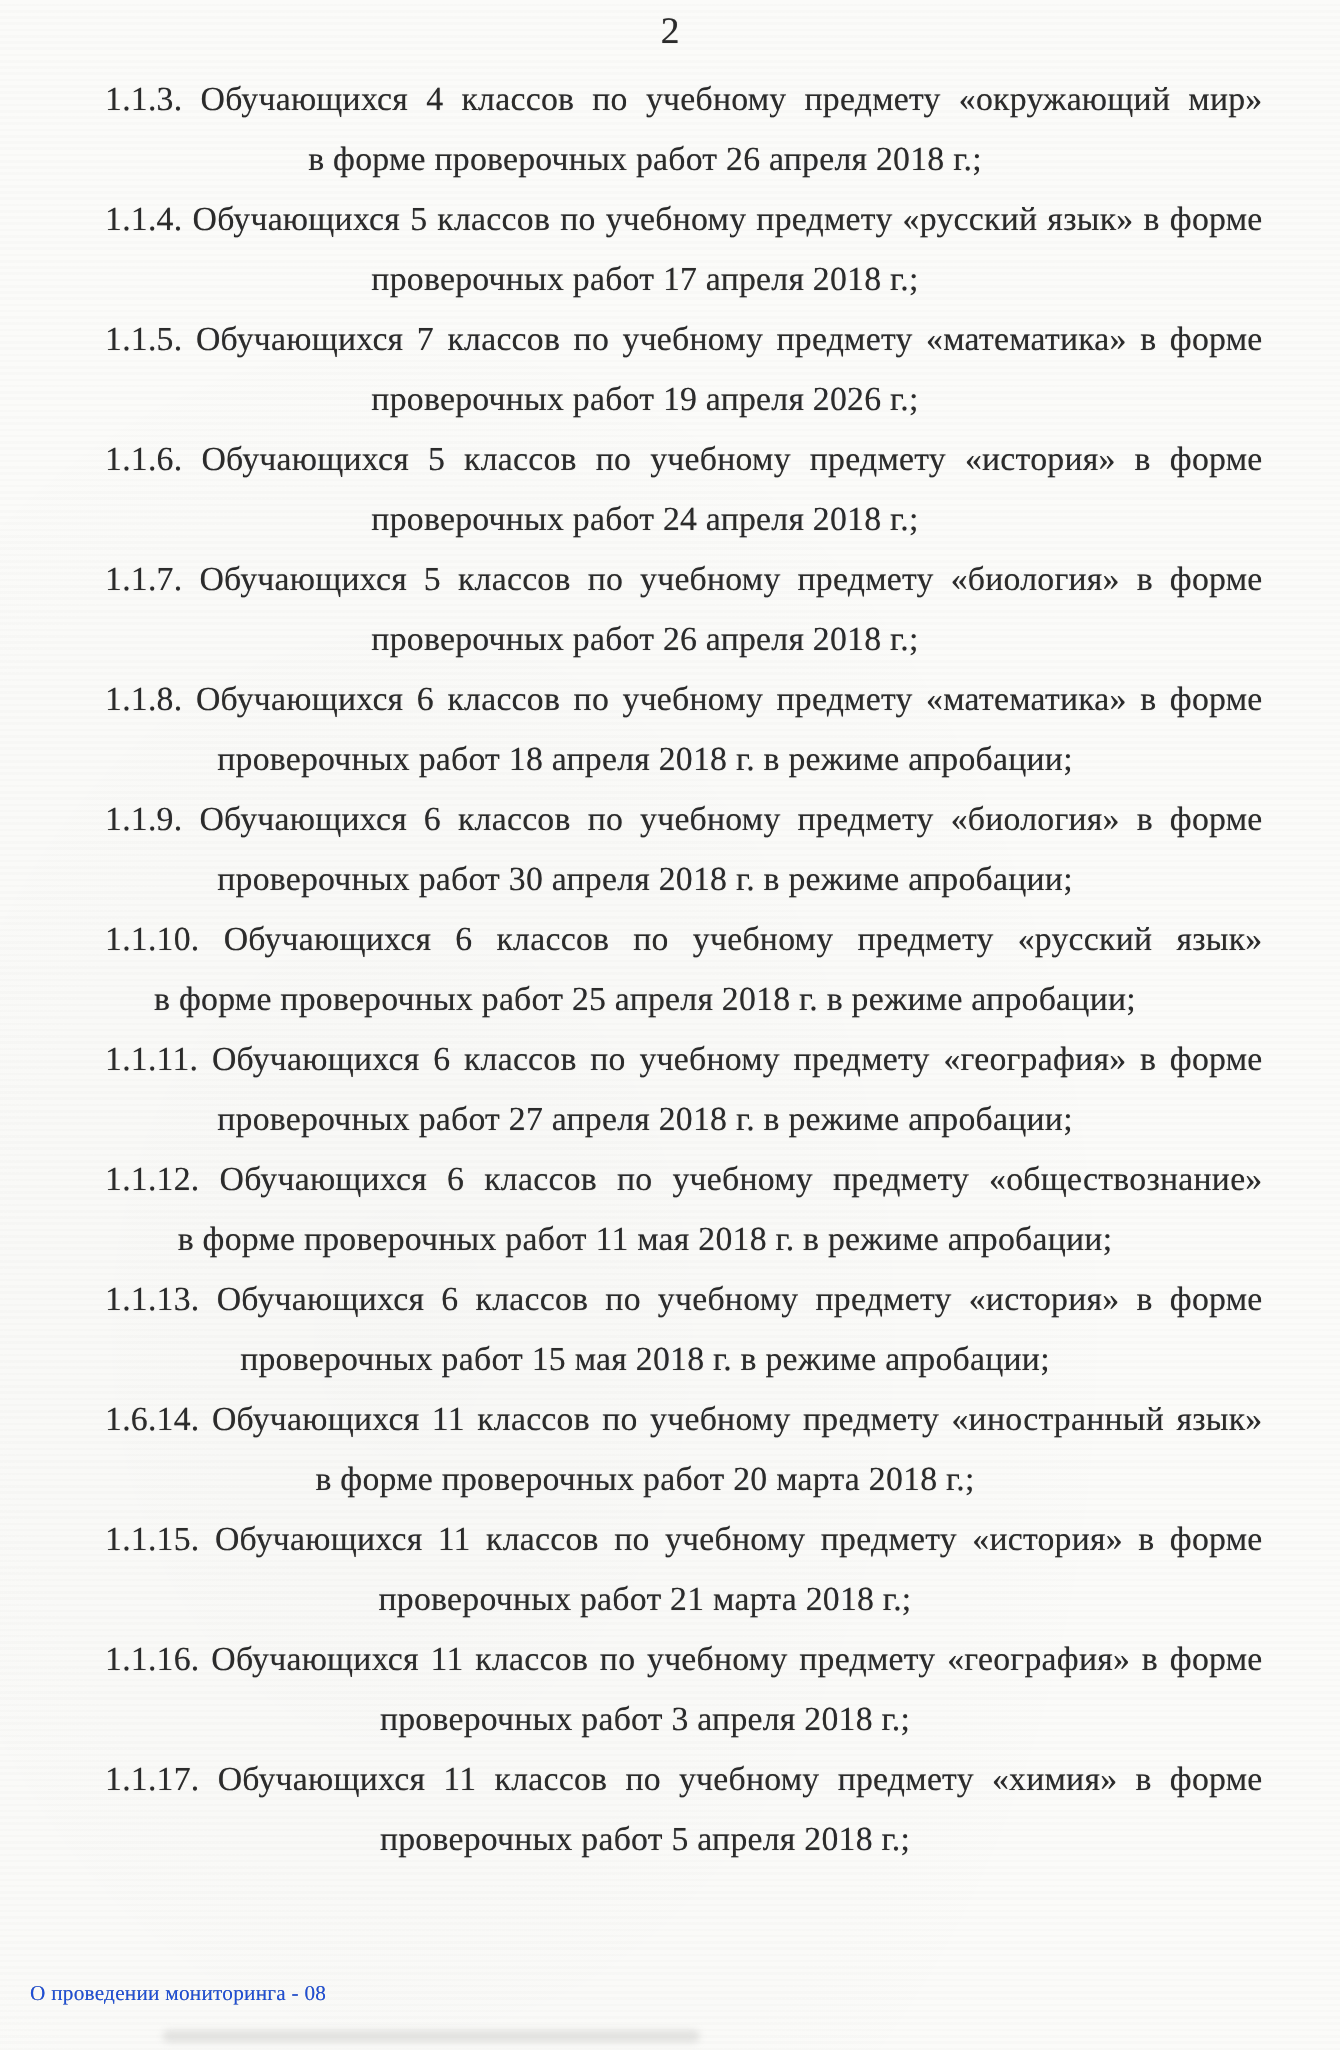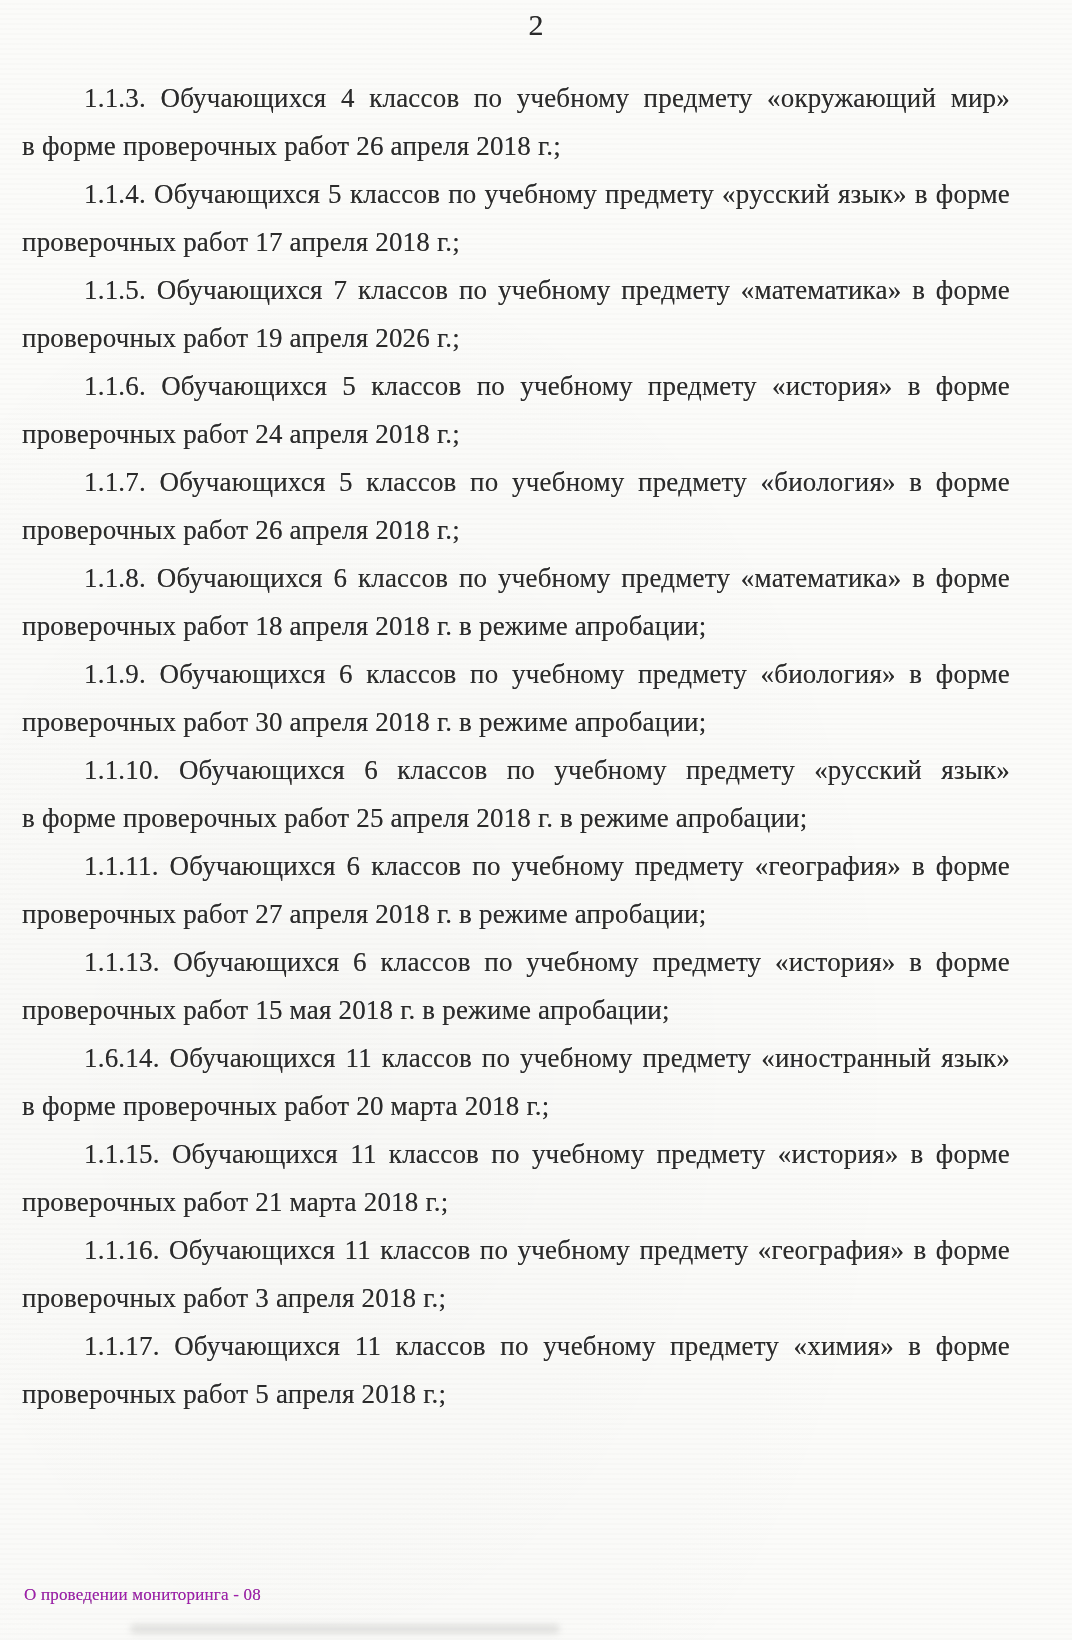--- a/index.html
+++ b/index.html
@@ -32,45 +32,45 @@
     left: 0;
     width: 100%;
     text-align: center;
     font-size: 30px;
     line-height: 34px;
     text-shadow: 0 0 0.6px rgba(43,43,43,0.55);
   }
   .content {
     position: absolute;
     left: 22px;
-    top: 74px;
+    top: 55px;
     width: 988px;
   }
   .line {
     font-size: 27px;
     line-height: 48px;
     height: 48px;
     letter-spacing: 0.2px;
     white-space: normal;
     text-shadow: 0 0 0.6px rgba(43,43,43,0.55);
   }
   .l1 {
     text-indent: 62px;
     text-align: justify;
     text-align-last: justify;
   }
   .l2 {
-    text-align: left;
+    text-align: center;
   }
   .footer-note {
     position: absolute;
     left: 24px;
     top: 1585px;
     font-size: 17px;
-    color: #a21caf;
+    color: #1d4ed8;
     letter-spacing: 0.2px;
     text-shadow: 0 0 0.5px rgba(58,58,58,0.5);
   }
   .scan-smudge {
     position: absolute;
     left: 130px;
     top: 1624px;
     width: 430px;
     height: 10px;
     background: #cfcfcd;
@@ -126,20 +126,24 @@
     <div>
       <div class="line l1">1.1.10. Обучающихся 6 классов по учебному предмету «русский язык»</div>
       <div class="line l2">в форме проверочных работ 25 апреля 2018 г. в режиме апробации;</div>
     </div>
 
     <div>
       <div class="line l1">1.1.11. Обучающихся 6 классов по учебному предмету «география» в форме</div>
       <div class="line l2">проверочных работ 27 апреля 2018 г. в режиме апробации;</div>
     </div>
 
+    <div>
+      <div class="line l1">1.1.12. Обучающихся 6 классов по учебному предмету «обществознание»</div>
+      <div class="line l2">в форме проверочных работ 11 мая 2018 г. в режиме апробации;</div>
+    </div>
 
     <div>
       <div class="line l1">1.1.13. Обучающихся 6 классов по учебному предмету «история» в форме</div>
       <div class="line l2">проверочных работ 15 мая 2018 г. в режиме апробации;</div>
     </div>
 
     <div>
       <div class="line l1">1.6.14. Обучающихся 11 классов по учебному предмету «иностранный язык»</div>
       <div class="line l2">в форме проверочных работ 20 марта 2018 г.;</div>
     </div>

